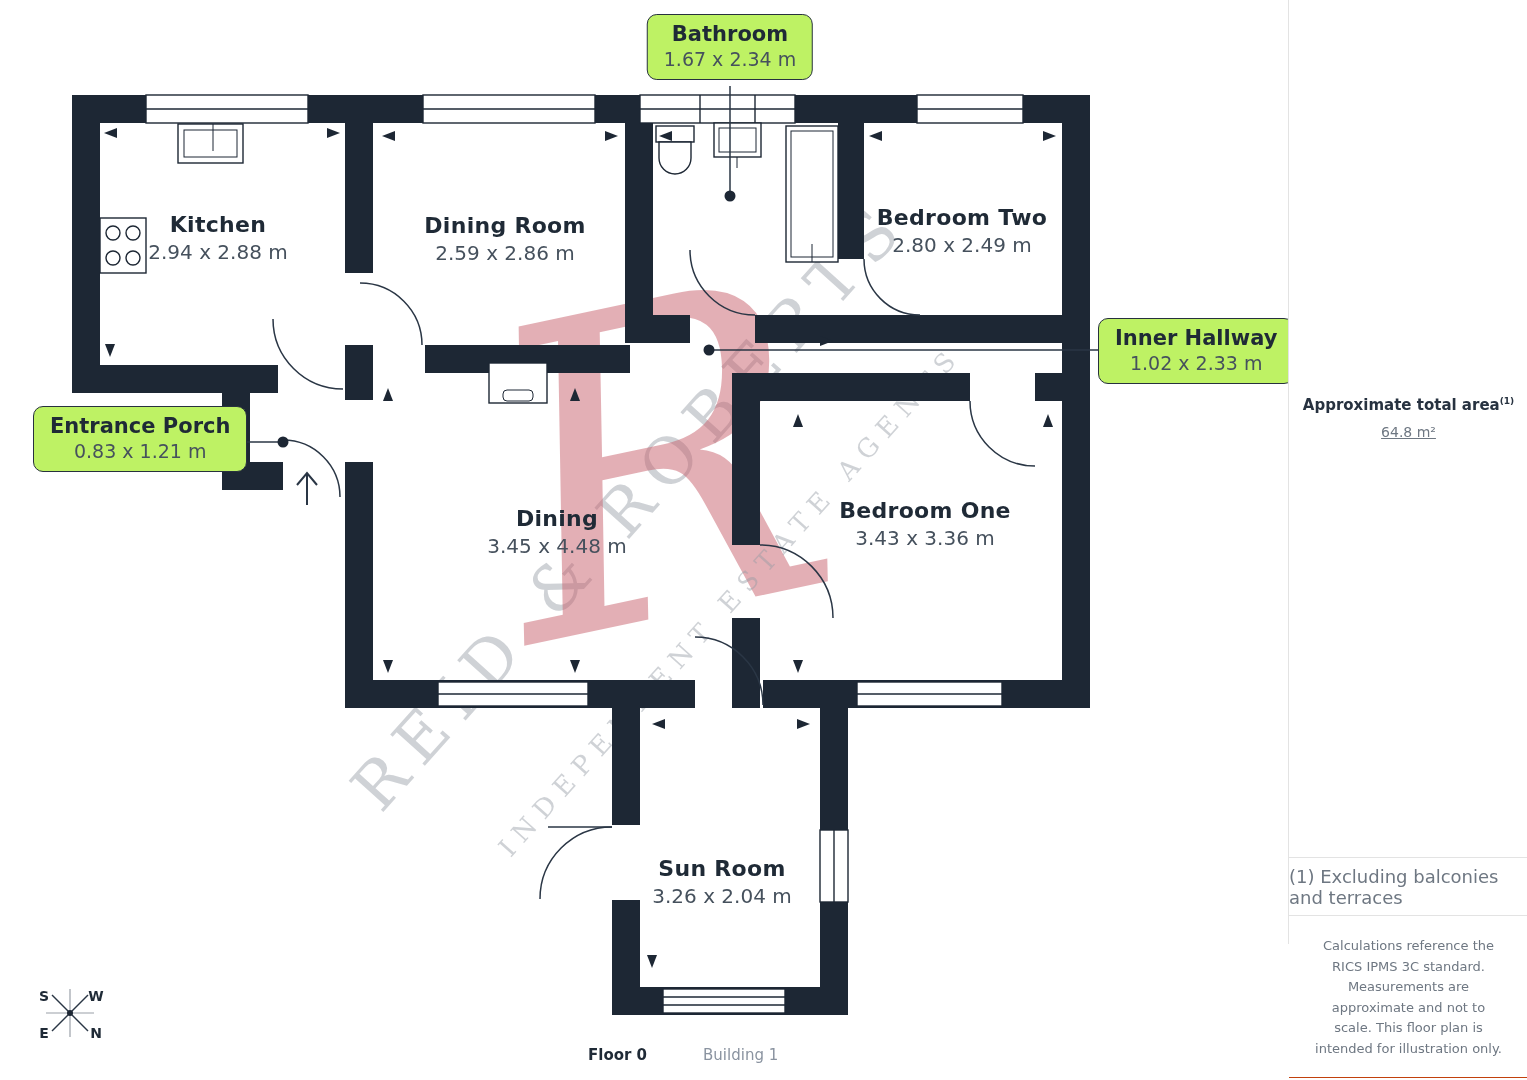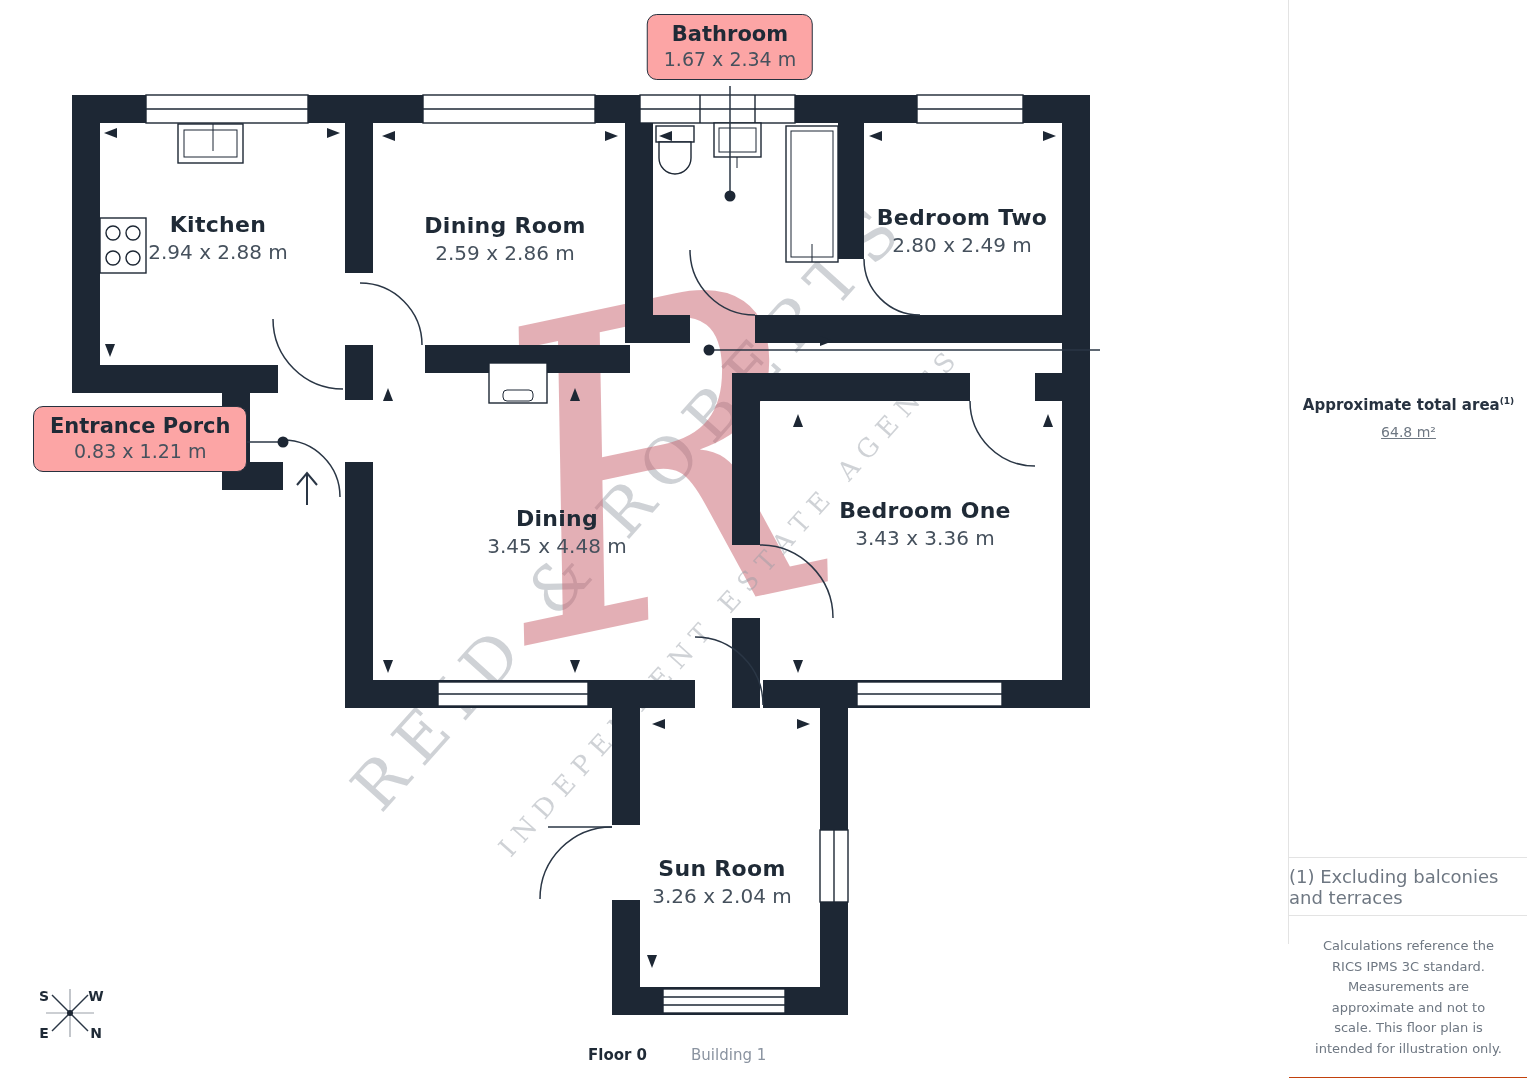--- a/index.html
+++ b/index.html
@@ -18,41 +18,41 @@
   .wm-mono{position:absolute;left:28px;top:-40px;transform:translate(-50%,-50%) rotate(-12deg);
            font-family:"DejaVu Serif","Liberation Serif",serif;font-style:italic;font-size:430px;
            color:rgba(200,95,107,.5);line-height:1;}
 
   
   .room-label{position:absolute;transform:translateX(-50%);text-align:center;white-space:nowrap;z-index:3;}
   .room-name{font-weight:700;font-size:22px;color:#1f2a36;letter-spacing:.3px;}
   .room-dims{font-size:20px;color:#46515d;margin-top:3px;}
 
   
-  .callout{position:absolute;background:#fca5a5;border:1.7px solid #27313e;border-radius:10px;
+  .callout{position:absolute;background:#bef264;border:1.7px solid #27313e;border-radius:10px;
            padding:7px 16px 9px;text-align:center;white-space:nowrap;z-index:4;}
   .callout-name{font-weight:700;font-size:21px;color:#1f2a36;}
   .callout-dims{font-size:19px;color:#46515d;margin-top:2px;}
 
   
   .sidebar{position:absolute;left:1288px;top:0;width:239px;height:944px;border-left:1px solid #e3e3e3;
            background:#fff;z-index:5;}
   .area-block{position:absolute;top:396px;left:0;right:0;text-align:center;}
   .area-title{font-weight:700;font-size:15px;color:#273240;}
   .area-title sup{font-size:9px;font-weight:700;}
   .area-value{font-size:14px;color:#6e7782;margin-top:10px;text-decoration:underline;}
   .footnote-box{position:absolute;top:857px;left:0;right:0;height:57px;border-top:1px solid #e3e3e3;
                 border-bottom:1px solid #e3e3e3;display:flex;align-items:center;justify-content:center;
                 font-size:18px;color:#6e7782;}
   .disclaimer-box{position:absolute;top:914px;left:0;right:0;height:164px;border-bottom:1px solid #c2410c;
                   text-align:center;padding:22px 26px 0;box-sizing:border-box;}
   .disclaimer-text{font-size:13px;line-height:1.58;color:#6e7782;margin:0;}
 
   
-  .caption{position:absolute;left:588px;top:1046px;display:flex;gap:0;z-index:5;font-size:15px;}
+  .caption{position:absolute;left:588px;top:1046px;display:flex;gap:12px;z-index:5;font-size:15px;}
   .caption .floor{font-weight:700;color:#1f2a36;}
   .caption .building{color:#8a93a0;margin-left:44px;}
 </style>
 </head>
 <body>
 
 <div class="stage">
 
   <div class="watermark">
     <div class="wm-line1">REID &amp; ROBERTS</div>
@@ -253,20 +253,24 @@
   </div>
   <div class="room-label" style="left:722px;top:856px">
     <div class="room-name">Sun Room</div>
     <div class="room-dims">3.26 x 2.04 m</div>
   </div>
 
   <div class="callout" style="left:730px;top:14px;transform:translateX(-50%)">
     <div class="callout-name">Bathroom</div>
     <div class="callout-dims">1.67 x 2.34 m</div>
   </div>
+  <div class="callout" style="left:1098px;top:318px">
+    <div class="callout-name">Inner Hallway</div>
+    <div class="callout-dims">1.02 x 2.33 m</div>
+  </div>
   <div class="callout" style="left:33px;top:406px">
     <div class="callout-name">Entrance Porch</div>
     <div class="callout-dims">0.83 x 1.21 m</div>
   </div>
 
   <div class="caption">
     <span class="floor">Floor 0</span>
     <span class="building">Building 1</span>
   </div>
 

